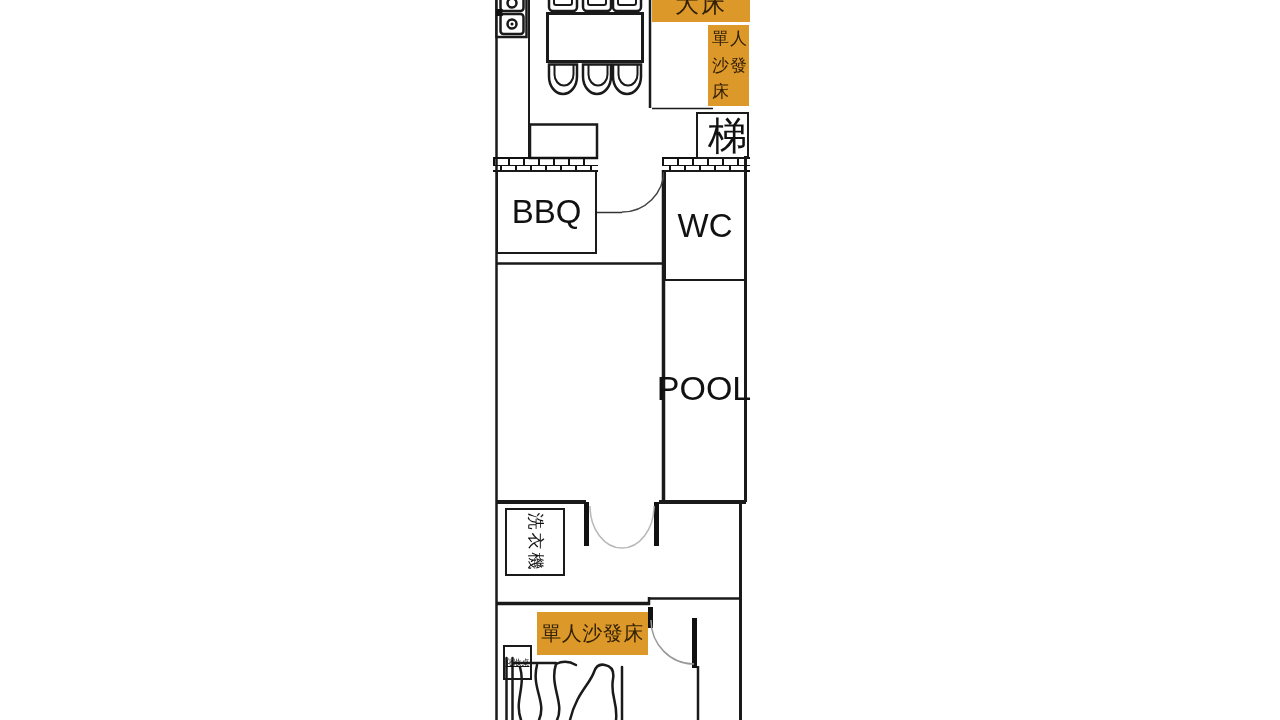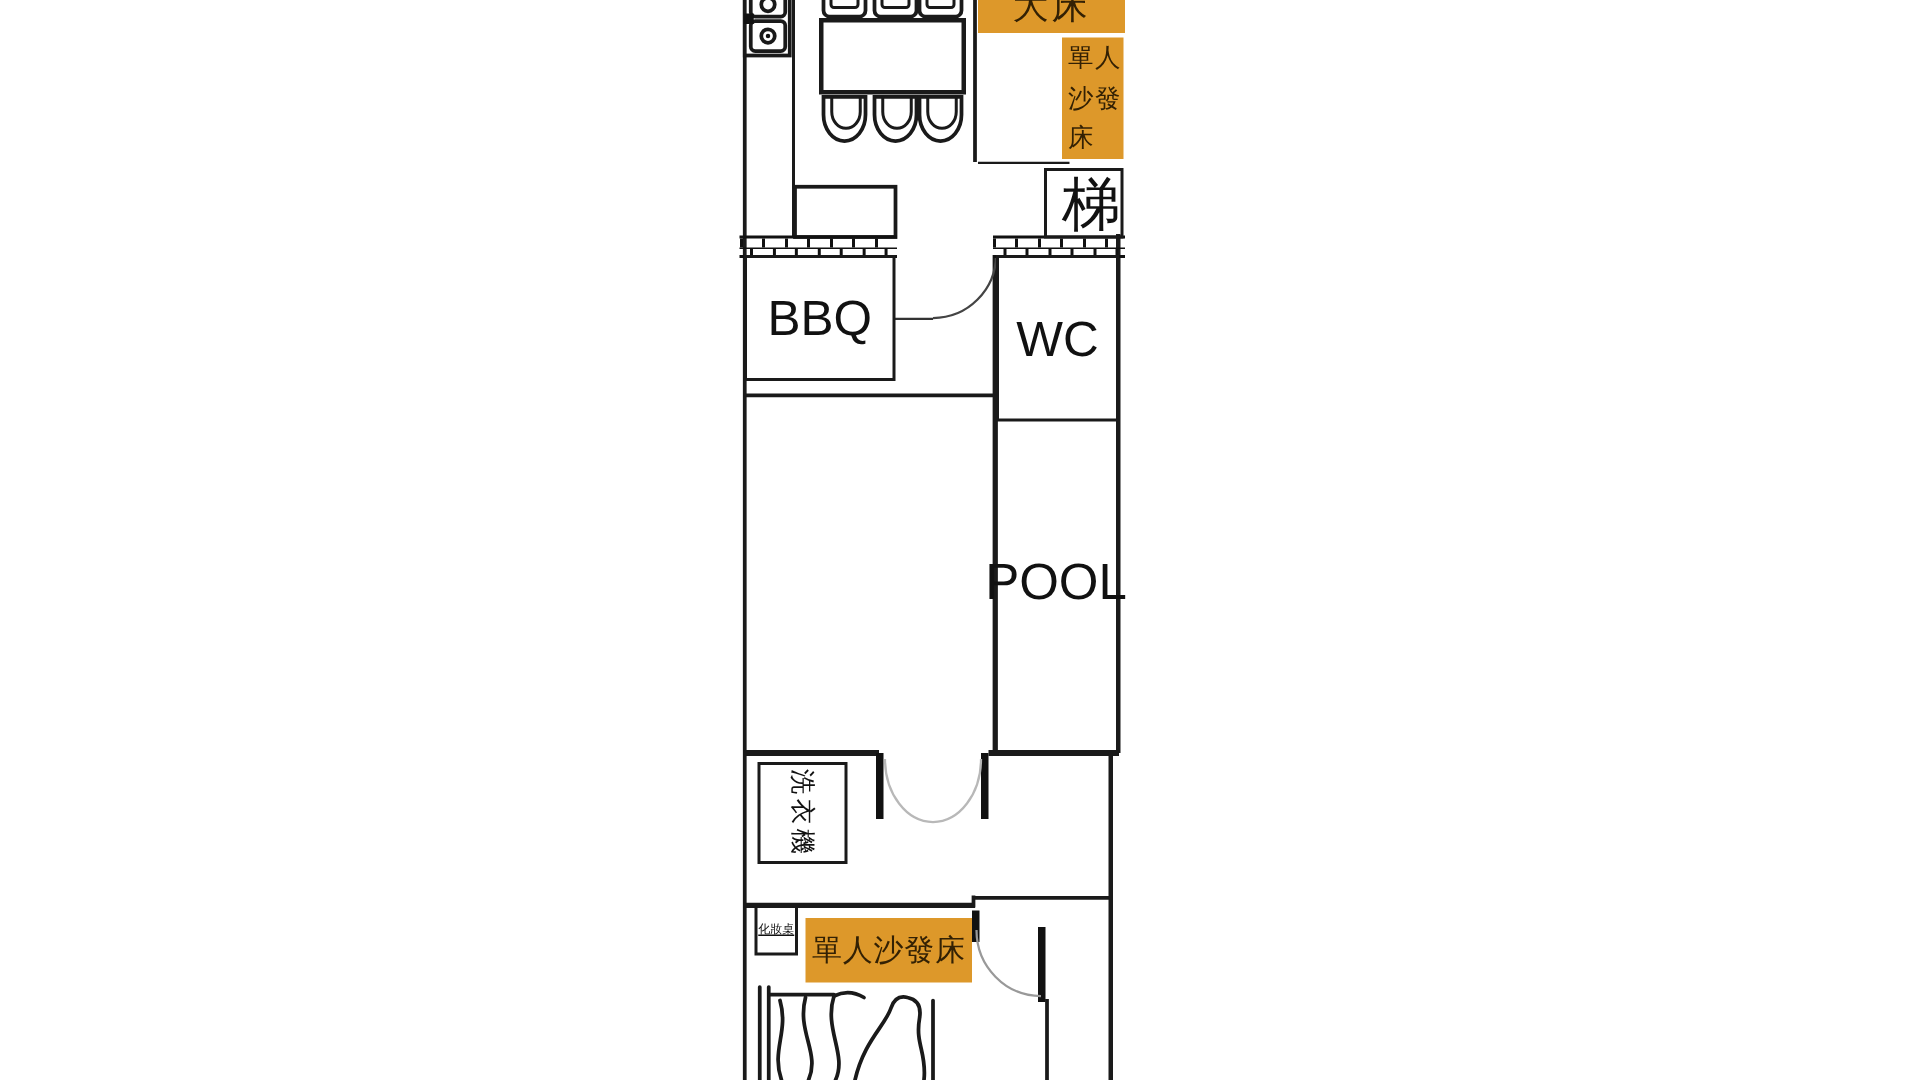--- a/index.html
+++ b/index.html
@@ -17,21 +17,21 @@
     position:absolute; z-index:2; border:2.5px solid #1a1a1a;
     display:flex; align-items:center; justify-content:center;
     background:transparent; color:#111;
   }
   .bbq-room   { left:496px; top:170px; width:101px; height:84px; font-size:33px; }
   .wc-room    { left:664px; top:170px; width:82px;  height:111px; font-size:33px; }
   .stairs-box { left:696px; top:112px; width:53px;  height:47px; border-width:2px;
                 font-size:39px; padding-left:10px; font-family:"Liberation Serif", serif; }
   .washer-box { left:505px; top:508px; width:60px;  height:68px; }
   .washer-box span { transform:rotate(90deg); white-space:nowrap; font-size:17px; letter-spacing:3px; }
-  .makeup-box { left:503px; top:602px; width:29px;  height:35px; border-width:2px; font-size:8px; letter-spacing:0;text-decoration:underline; }
+  .makeup-box { left:503px; top:645px; width:29px;  height:35px; border-width:2px; font-size:8px; letter-spacing:0;text-decoration:underline; }
 
   .pool-label { left:659px; top:369px; width:90px; height:38px; z-index:2;
                 display:flex; align-items:center; justify-content:center; font-size:34px; }
 
   
   .bedlabel {
     position:absolute; z-index:3; background:var(--accent,#DD982A);
     color:var(--label-ink,#332104); font-weight:400;
   }
   .label-bigbed { left:652px; top:0; width:98px; height:22px; overflow:hidden;

